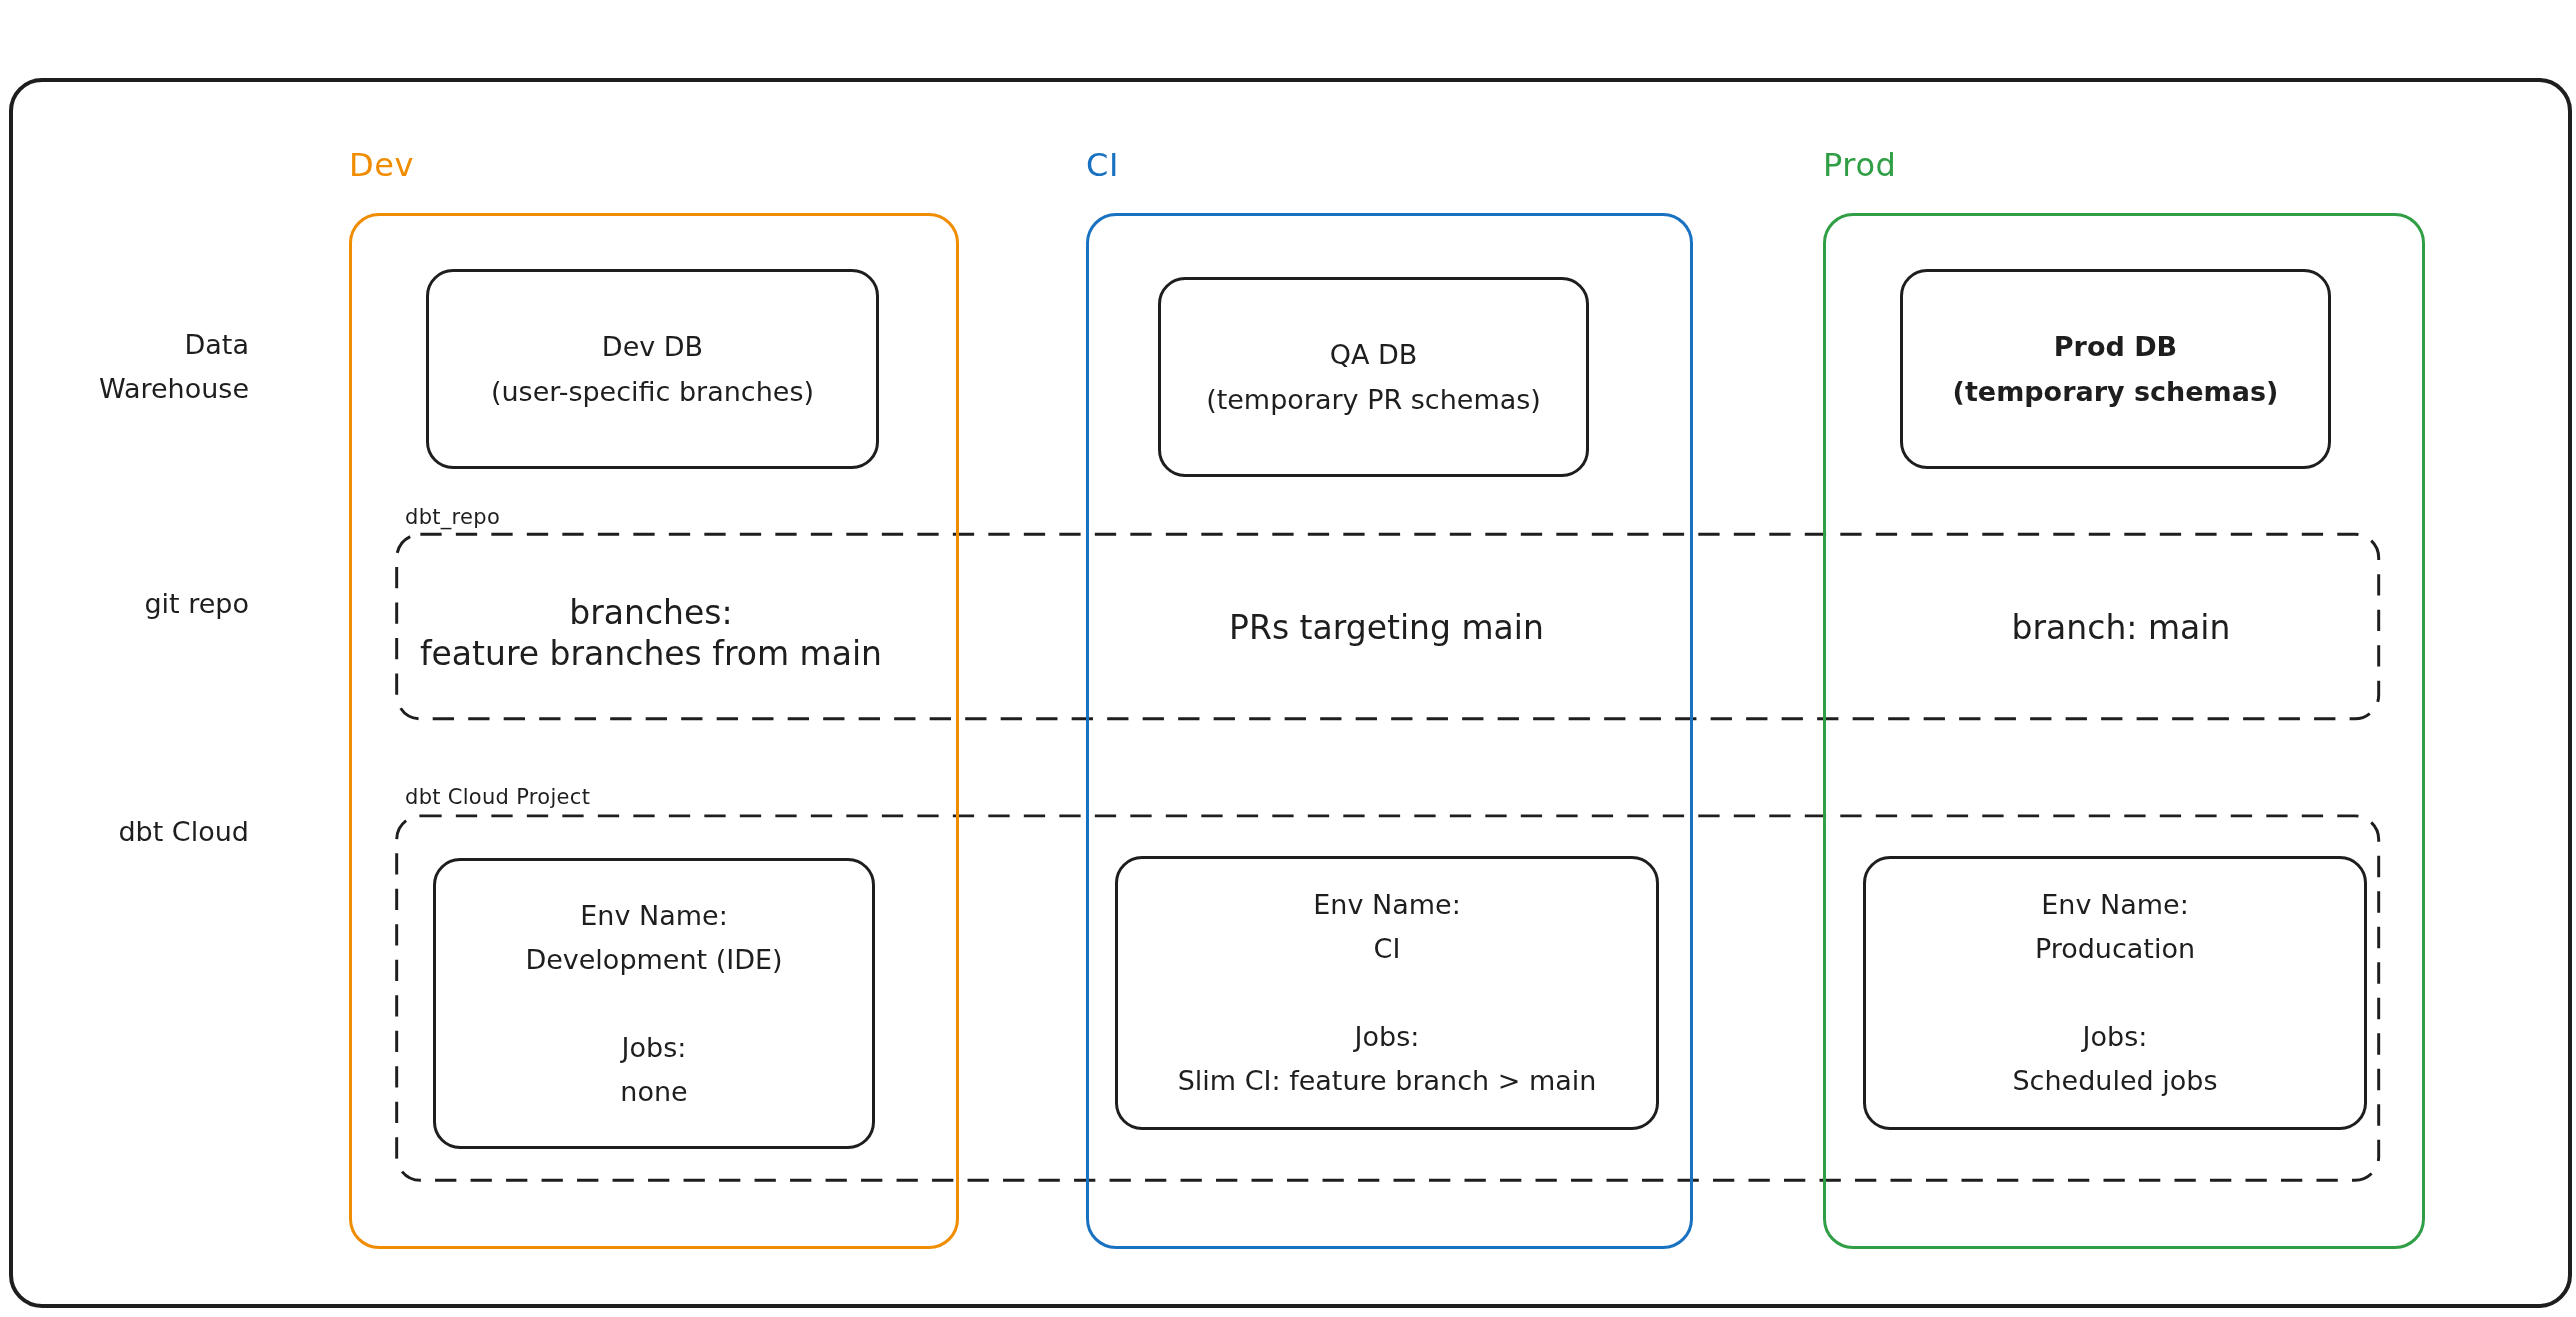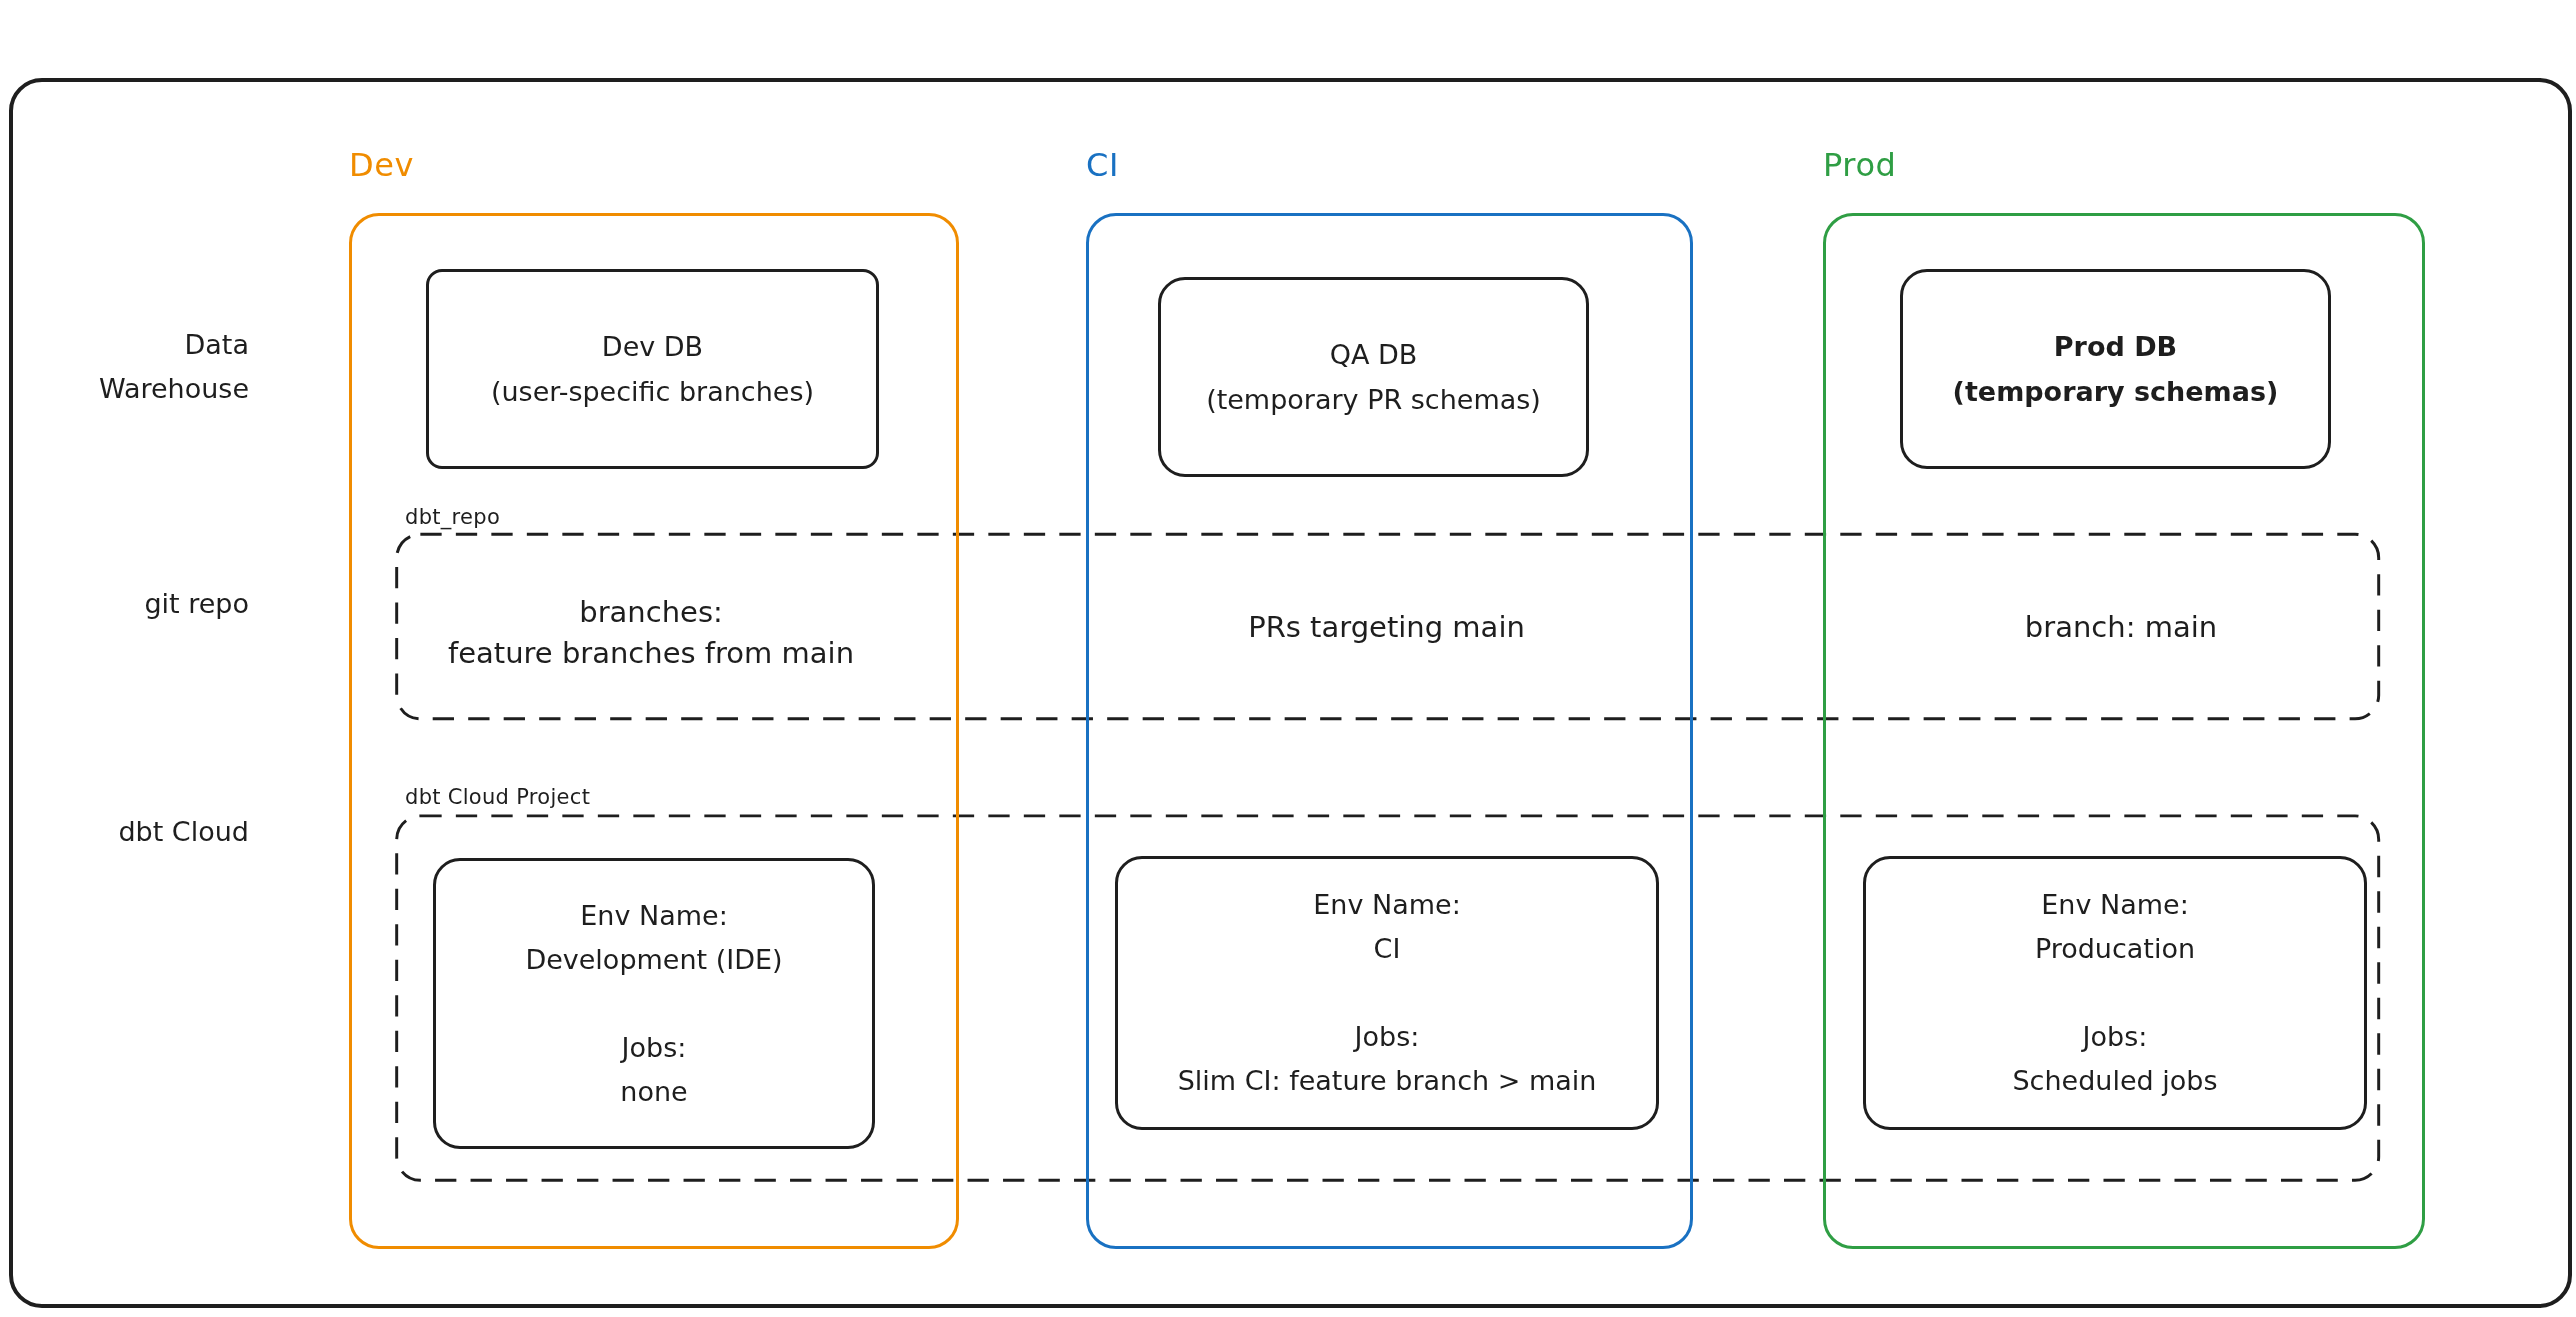--- a/index.html
+++ b/index.html
@@ -29,27 +29,27 @@
   .col-header.prod{left:1823px;width:596px;color:var(--prod);}
   .row-label{left:12px;width:237px;text-align:right;font-size:27px;line-height:44px;z-index:3;}
   .row-label.warehouse{top:323px;}
   .row-label.git{top:583px;line-height:41px;}
   .row-label.dbt{top:811px;line-height:41px;}
   .solid-box{
     border:3px solid var(--ink);border-radius:27px;z-index:3;
     display:flex;flex-direction:column;align-items:center;justify-content:center;
     text-align:center;font-size:27px;line-height:45px;background:transparent;
   }
-  .db-box.dev{left:426px;top:269px;width:447px;height:194px;border-radius:16px;}
+  .db-box.dev{left:426px;top:269px;width:447px;height:194px;}
   .db-box.ci{left:1158px;top:269px;width:425px;height:194px;margin-top:8px;}
   .db-box.prod{left:1900px;top:269px;width:425px;height:194px;font-weight:bold;}
   .dashed-label{font-size:21px;line-height:30px;z-index:3;letter-spacing:0.3px;}
   .dashed-label.repo{left:405px;top:502px;}
   .dashed-label.project{left:405px;top:782px;}
-  .git-text{text-align:center;font-size:29px;line-height:41px;z-index:3;}
+  .git-text{text-align:center;font-size:33px;line-height:41px;z-index:3;}
   .git-text.dev{left:349px;width:604px;top:592px;}
   .git-text.ci{left:1086px;width:601px;top:607px;}
   .git-text.prod{left:1823px;width:596px;top:607px;}
   .env-box{font-size:27px;line-height:44px;}
   .env-box.dev{left:433px;top:858px;width:436px;height:285px;}
   .env-box.ci{left:1115px;top:856px;width:538px;height:268px;}
   .env-box.prod{left:1863px;top:856px;width:498px;height:268px;}
   .spacer{height:44px;}
 </style>
 </head>

